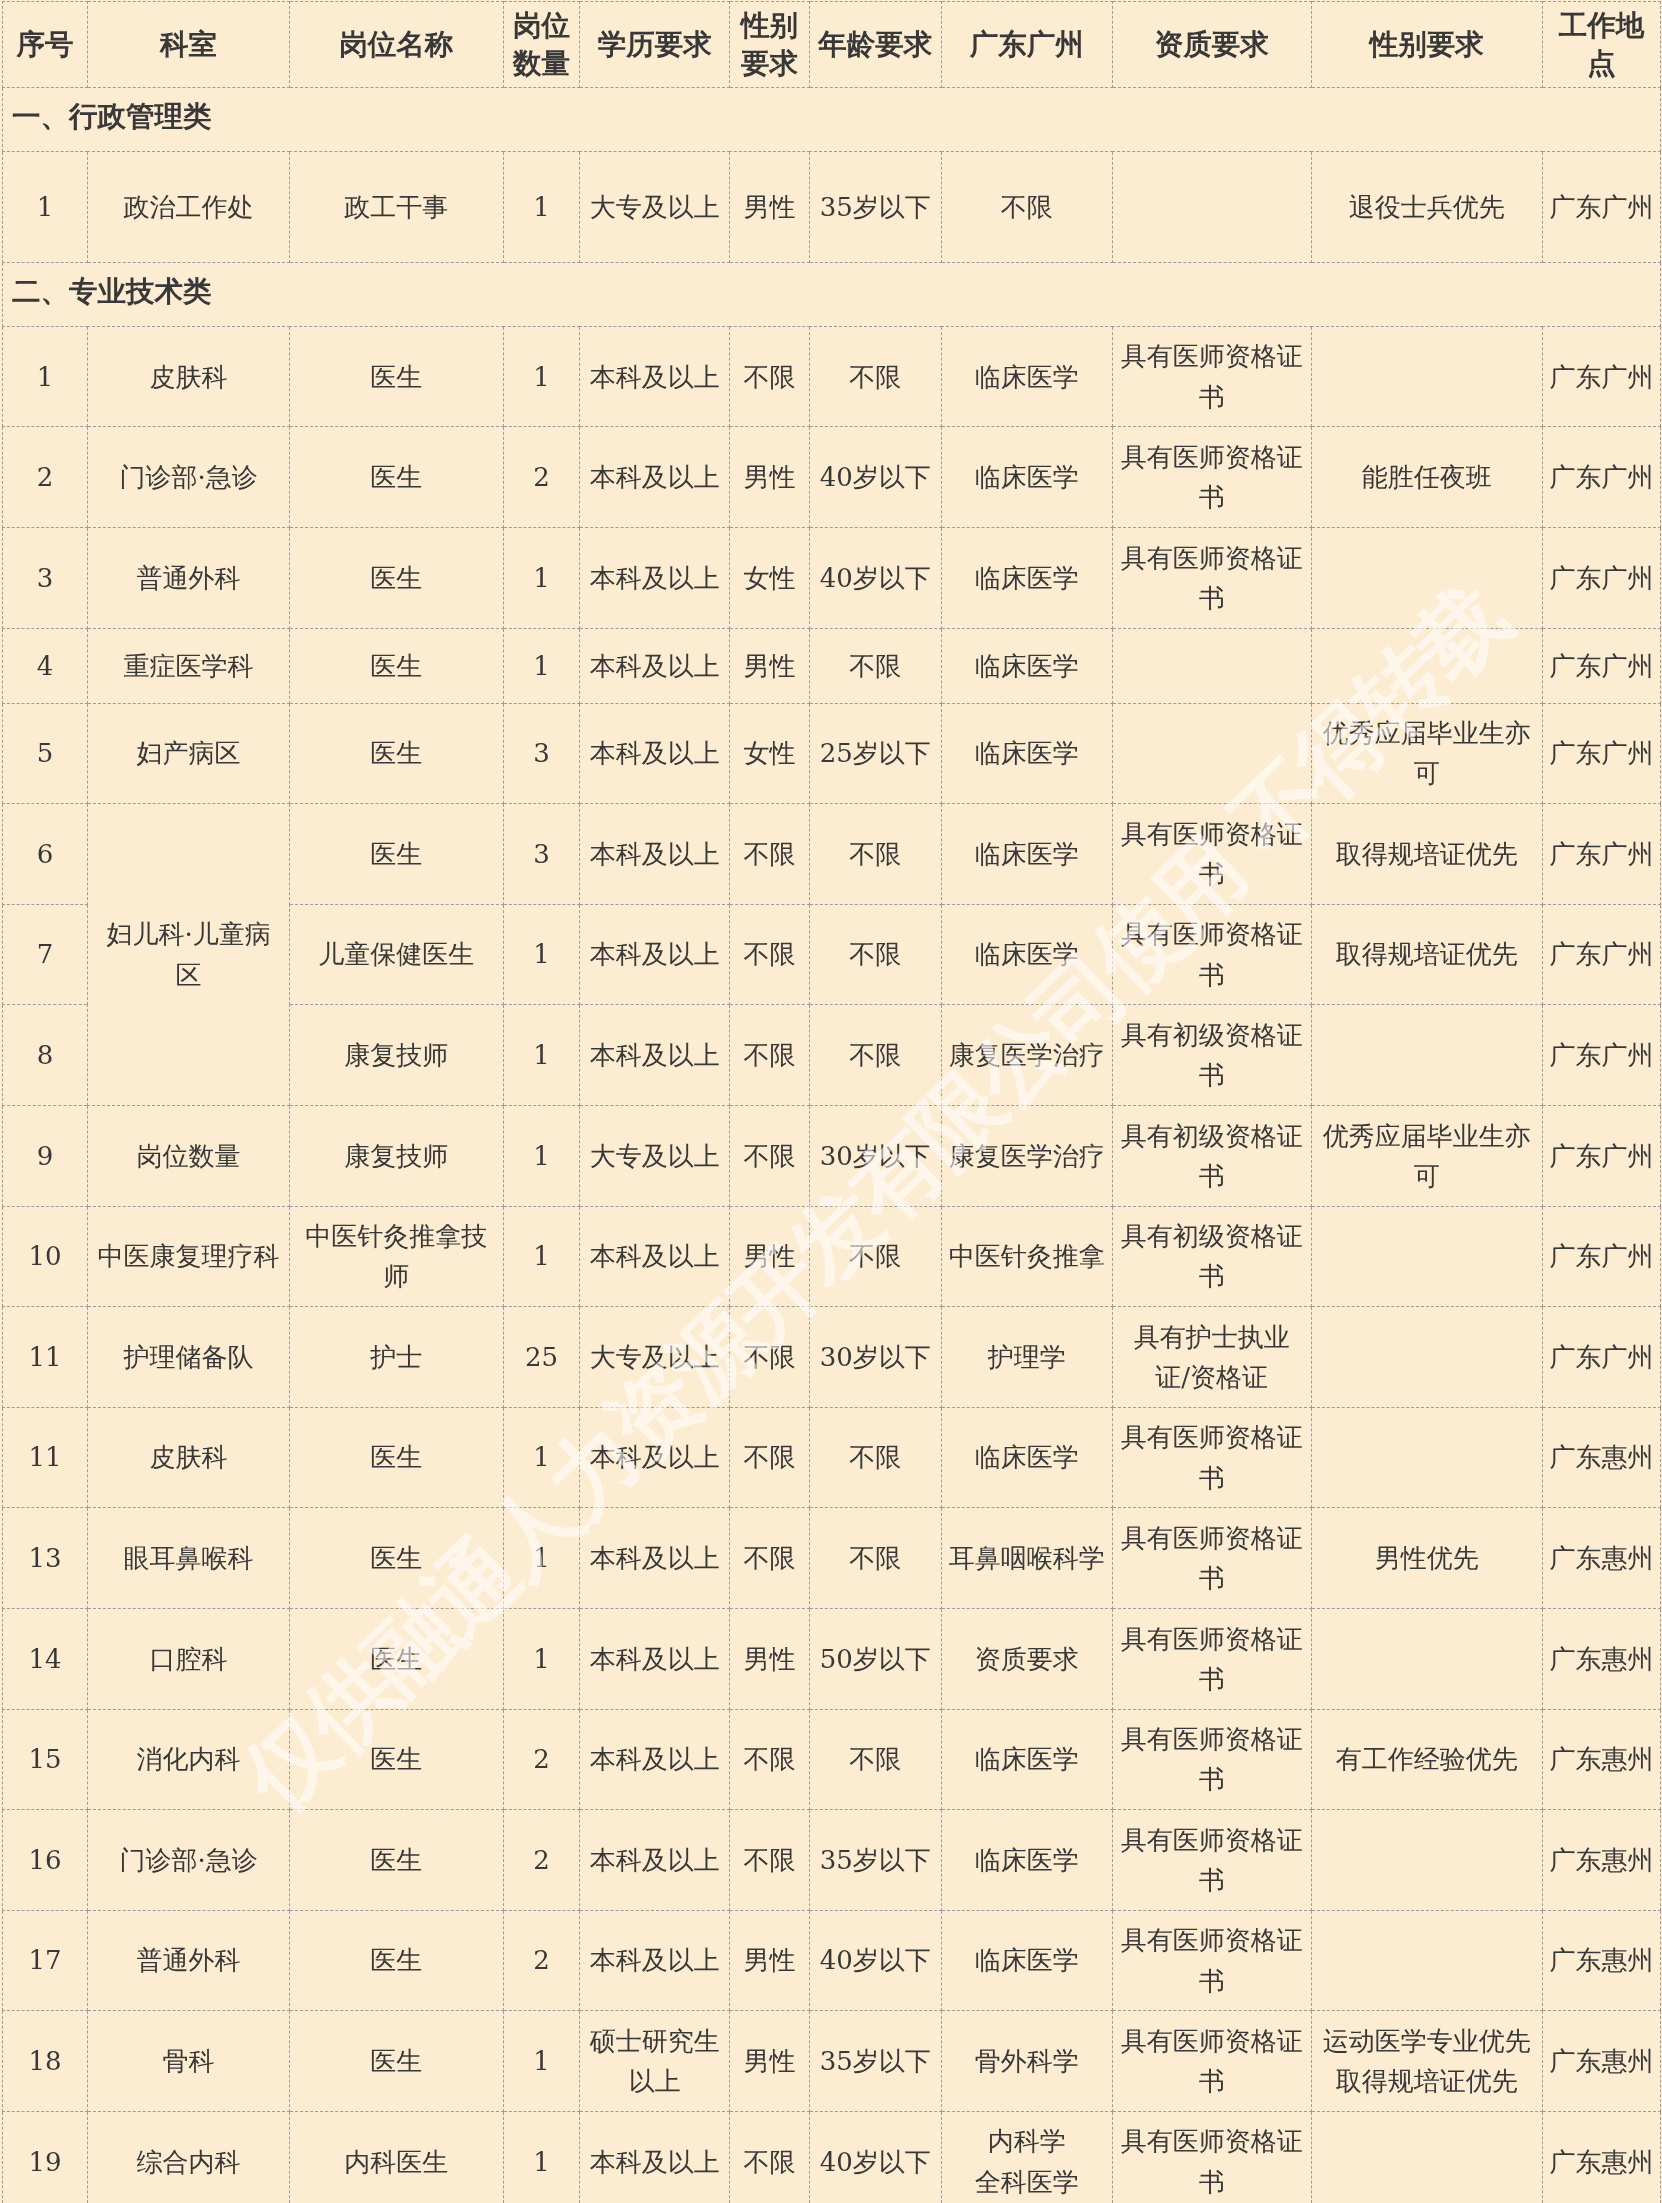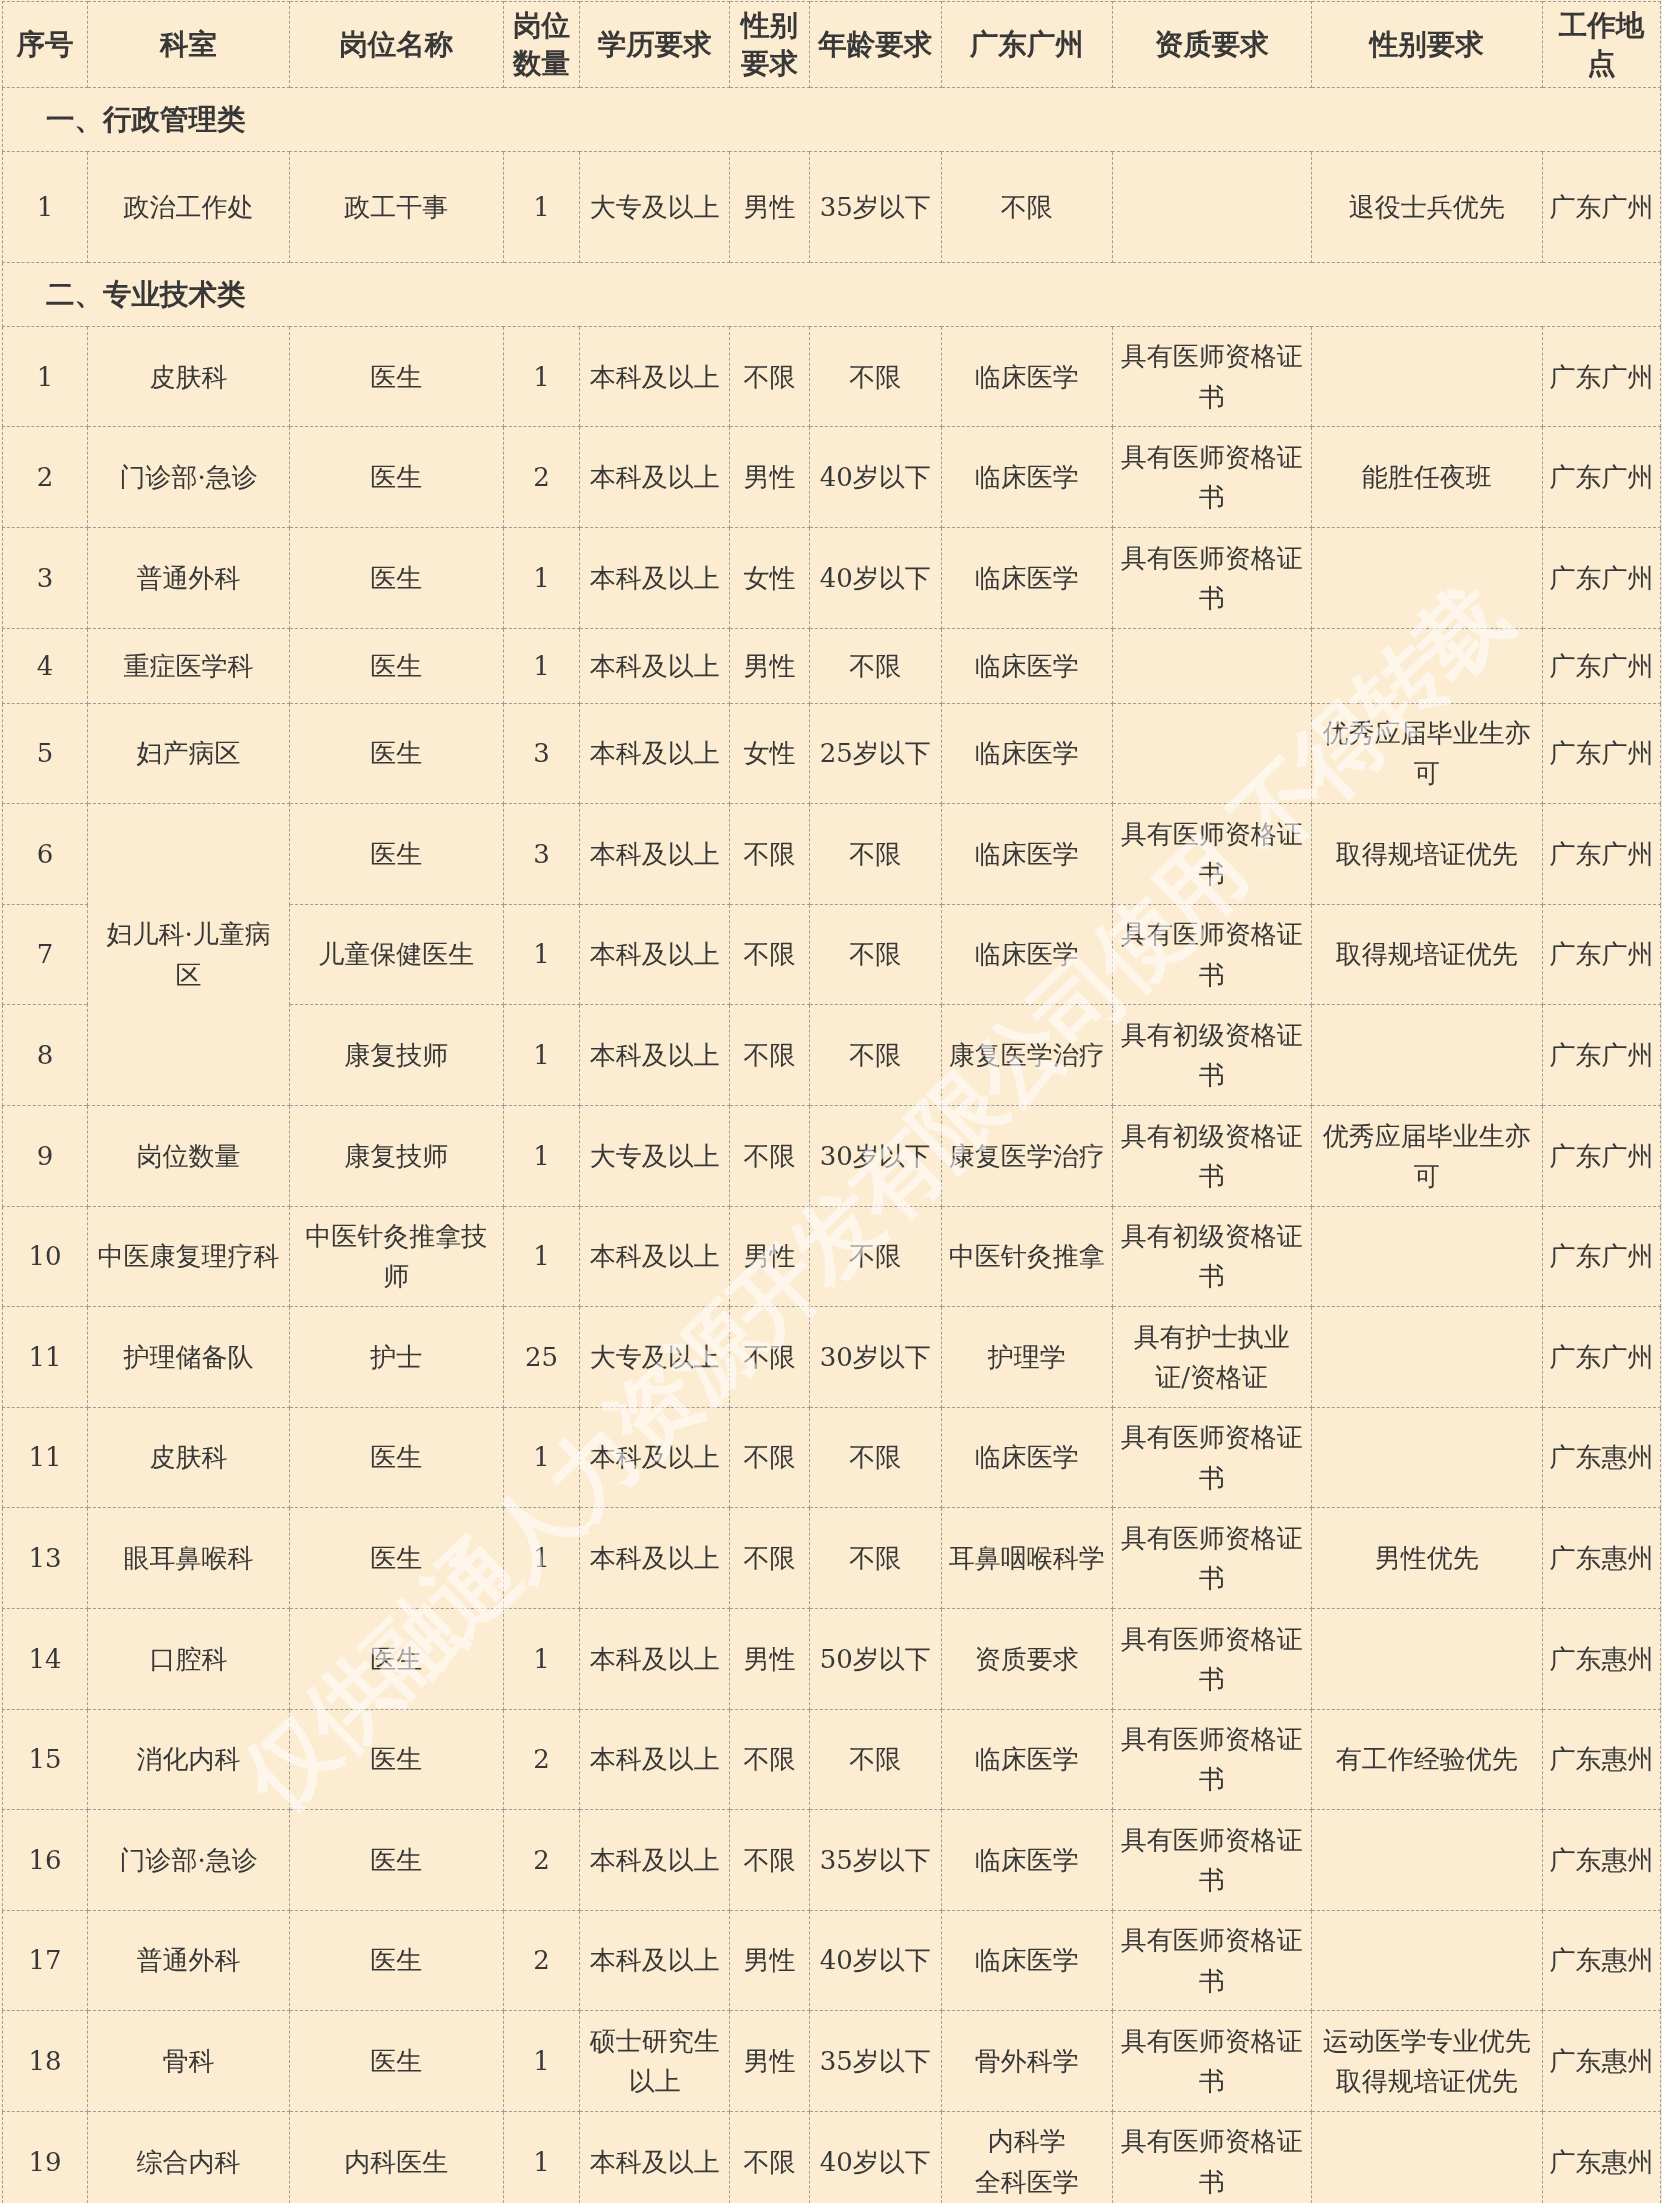--- a/index.html
+++ b/index.html
@@ -40,22 +40,23 @@
     font-size: 28.5px;
     height: 70px;
     padding: 3.8px 3.8px;
     line-height: 1.35;
   }
   tr.sec td {
     text-align: left;
     font-weight: bold;
     font-size: 28.5px;
     height: 44px;
-    padding-left: 43px;
+    padding-left: 9px;
     white-space: nowrap;
+    font-family: Liberation Mono, monospace;
   }
   tr.datarow td { height: 55px; }
   tr.tall td { height: 91px; }
   #watermark {
     position: absolute;
     left: 219px;
     top: 1750px;
     width: 2092px;
     transform: rotate(-44deg);
     transform-origin: 0 0;

